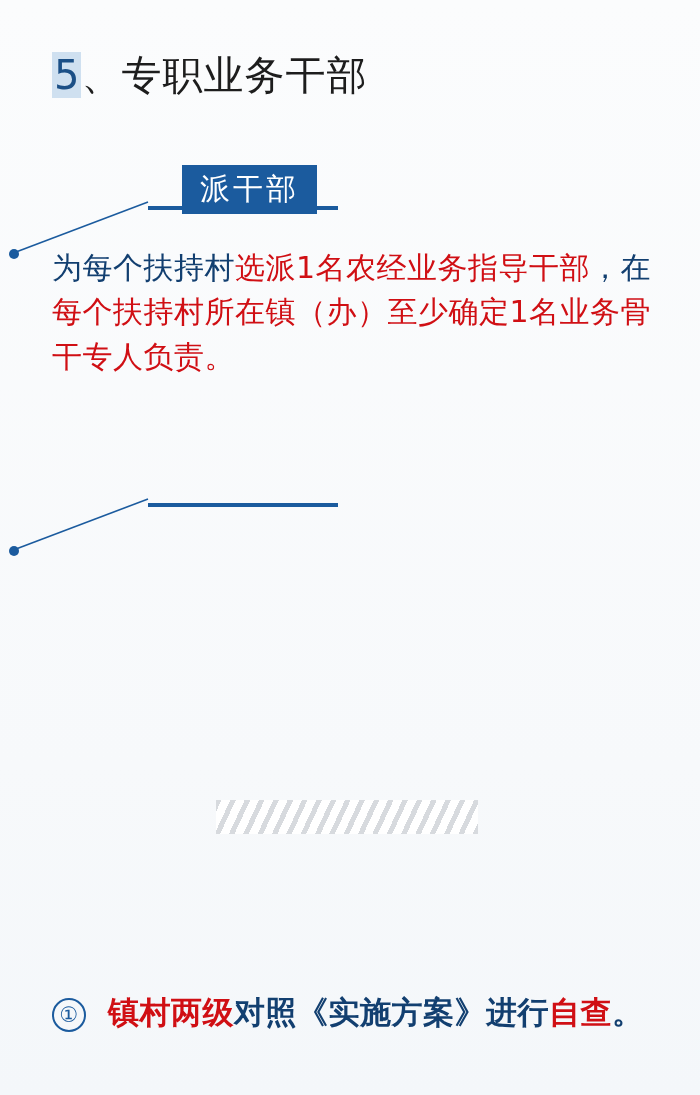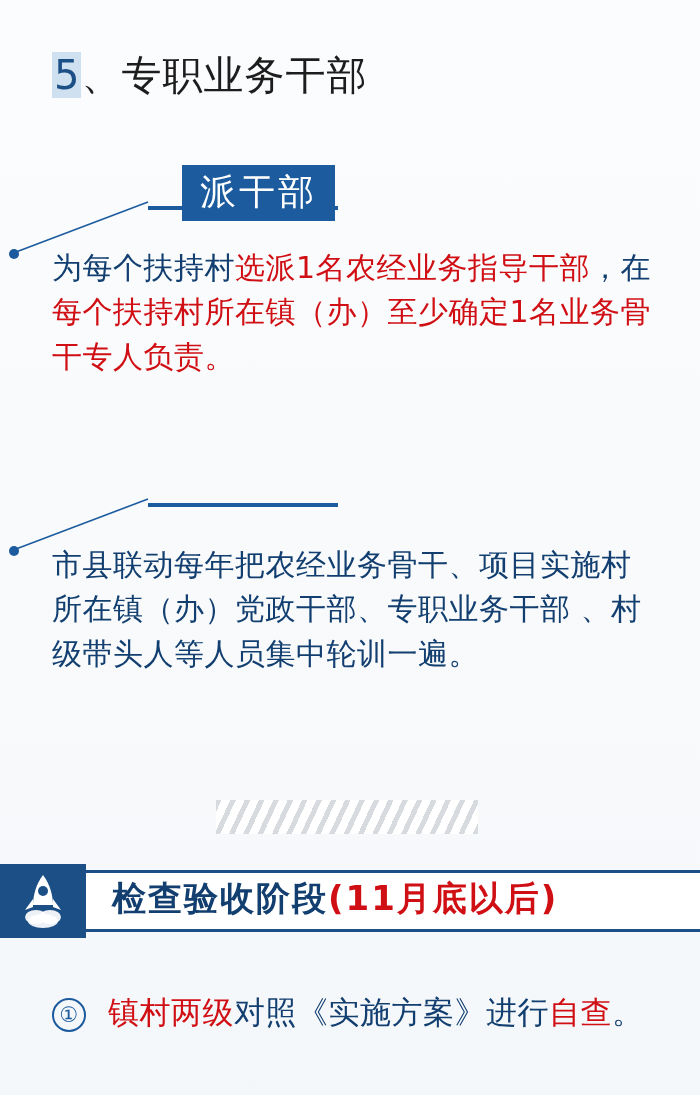--- a/index.html
+++ b/index.html
@@ -44,21 +44,21 @@
     color: #1d1d1d;
     line-height: 1.15;
     letter-spacing: 1px;
   }
 
   
   .label-box {
     position: absolute;
     background: #1b5b9e;
     color: #ffffff;
-    font-size: 36px;
+    font-size: 30px;
     letter-spacing: 3px;
     padding: 7px 18px 9px 18px;
     line-height: 1.1;
     white-space: nowrap;
   }
   .label-box.one { left: 182px; top: 165px; }
   .label-box.two { left: 182px; top: 462px; }
 
   
   .label-rule {
@@ -160,20 +160,21 @@
     line-height: 30px;
     text-align: center;
     margin-top: 8px;
   }
   .item-text {
     margin-left: 22px;
     font-size: 31px;
     line-height: 1.48;
     color: #1d1d1d;
     letter-spacing: 0.5px;
+    font-weight: bold;
   }
 </style>
 </head>
 <body>
 
 <div class="page">
 
   <div class="sec-head">
     <span class="sec-num">5</span>
     <span class="sec-dun">、</span>
@@ -194,45 +195,23 @@
   </div>
 
   <div class="leader two">
     <svg width="150" height="62" viewBox="0 0 150 62">
       <circle cx="6" cy="56" r="5" fill="#1b5b9e"></circle>
       <path d="M8 54 L140 4" stroke="#1b5b9e" stroke-width="1.6" fill="none"></path>
     </svg>
   </div>
   <div class="label-rule two"></div>
 
-  <div class="para p2">
-    <span class="blue-d">市县联动每年把农经业务骨干、项目实施村所在镇（办）党政干部、专职业务干部 、村级带头人等人员集中轮训一遍。</span>
-  </div>
 
   <div class="hatch"></div>
 
-  <div class="banner">
-    <div class="banner-bar"></div>
-    <div class="banner-badge">
-      <div class="rocket">
-        <svg width="50" height="58" viewBox="0 0 50 58">
-          <path d="M25 3 C32 12 35 24 35 33 L15 33 C15 24 18 12 25 3 Z" fill="#ffffff"></path>
-          <circle cx="25" cy="19" r="5" fill="#1b4f86"></circle>
-          <path d="M15 27 L7 38 L15 35 Z" fill="#ffffff"></path>
-          <path d="M35 27 L43 38 L35 35 Z" fill="#ffffff"></path>
-          <ellipse cx="18" cy="45" rx="11" ry="7" fill="#ffffff" opacity="0.92"></ellipse>
-          <ellipse cx="32" cy="45" rx="11" ry="7" fill="#ffffff" opacity="0.92"></ellipse>
-          <ellipse cx="25" cy="49" rx="15" ry="7" fill="#ffffff" opacity="0.92"></ellipse>
-        </svg>
-      </div>
-    </div>
-    <div class="banner-text">
-      <span class="b1">检查验收阶段</span><span class="b2">(11月底以后)</span>
-    </div>
-  </div>
 
   <div class="item">
     <div class="item-num">①</div>
     <div class="item-text">
       <span class="red">镇村两级</span><span class="blue-d">对照《实施方案》进行</span><span class="red">自查</span><span class="blue-d">。</span>
     </div>
   </div>
 
 </div>
 

